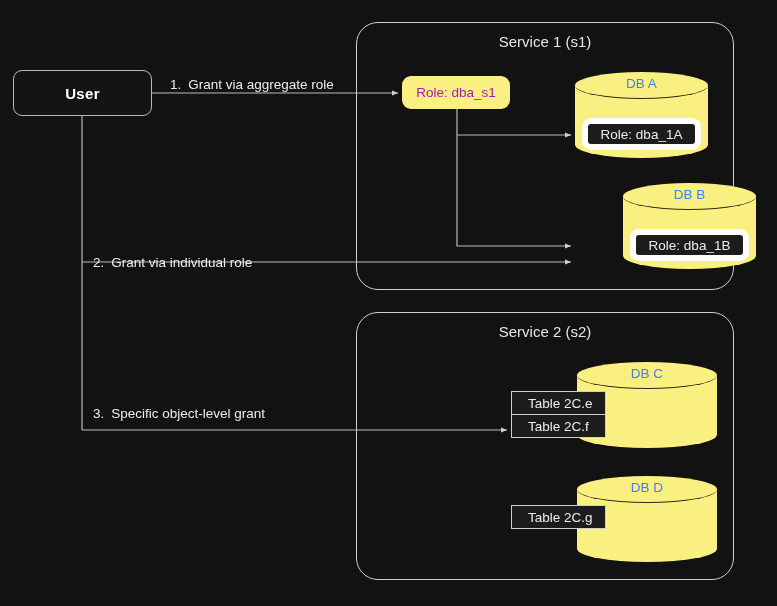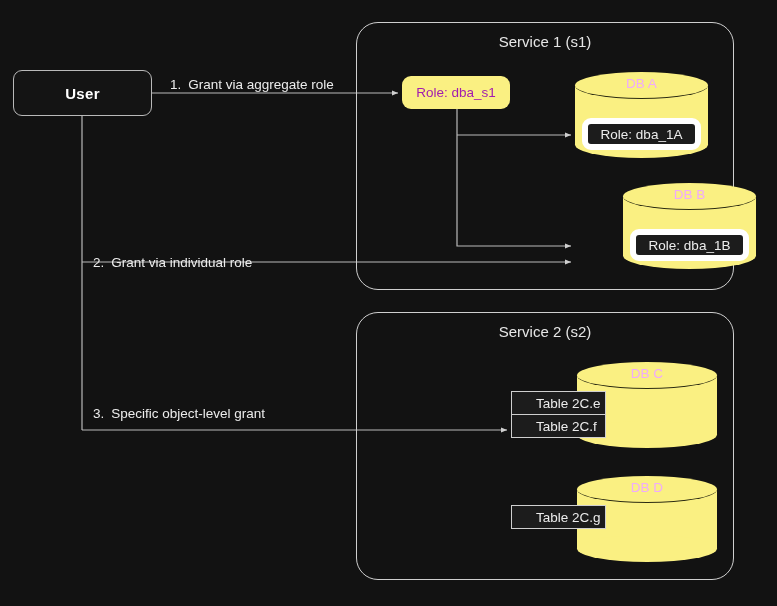--- a/index.html
+++ b/index.html
@@ -115,21 +115,21 @@
     background: #faf082;
     border-radius: 50% / 50%;
   }
   .db .db-label {
     position: absolute;
     top: 4px;
     left: 0;
     width: 100%;
     text-align: center;
     font-size: 13.5px;
-    color: #f0abfc;
+    color: #3b82f6;
     z-index: 3;
   }
   .db .inner-role {
     position: absolute;
     background: #1c1c1c;
     border: 6px solid #ffffff;
     border-radius: 9px;
     color: #ececec;
     font-size: 13.5px;
     display: flex;
@@ -152,21 +152,21 @@
     z-index: 6;
   }
   .table-row {
     background: #1c1c1c;
     border: 1px solid #cfcfcf;
     color: #ececec;
     font-size: 13.5px;
     height: 24px;
     display: flex;
     align-items: center;
-    padding-left: 24px;
+    padding-left: 16px;
     box-sizing: border-box;
     margin-top: -1px;
   }
   .table-row:first-child { margin-top: 0; }
   #tablesC { left: 511px; top: 391px; width: 95px; }
   #tablesD { left: 511px; top: 505px; width: 95px; }
 
   
   .conn-label {
     position: absolute;

